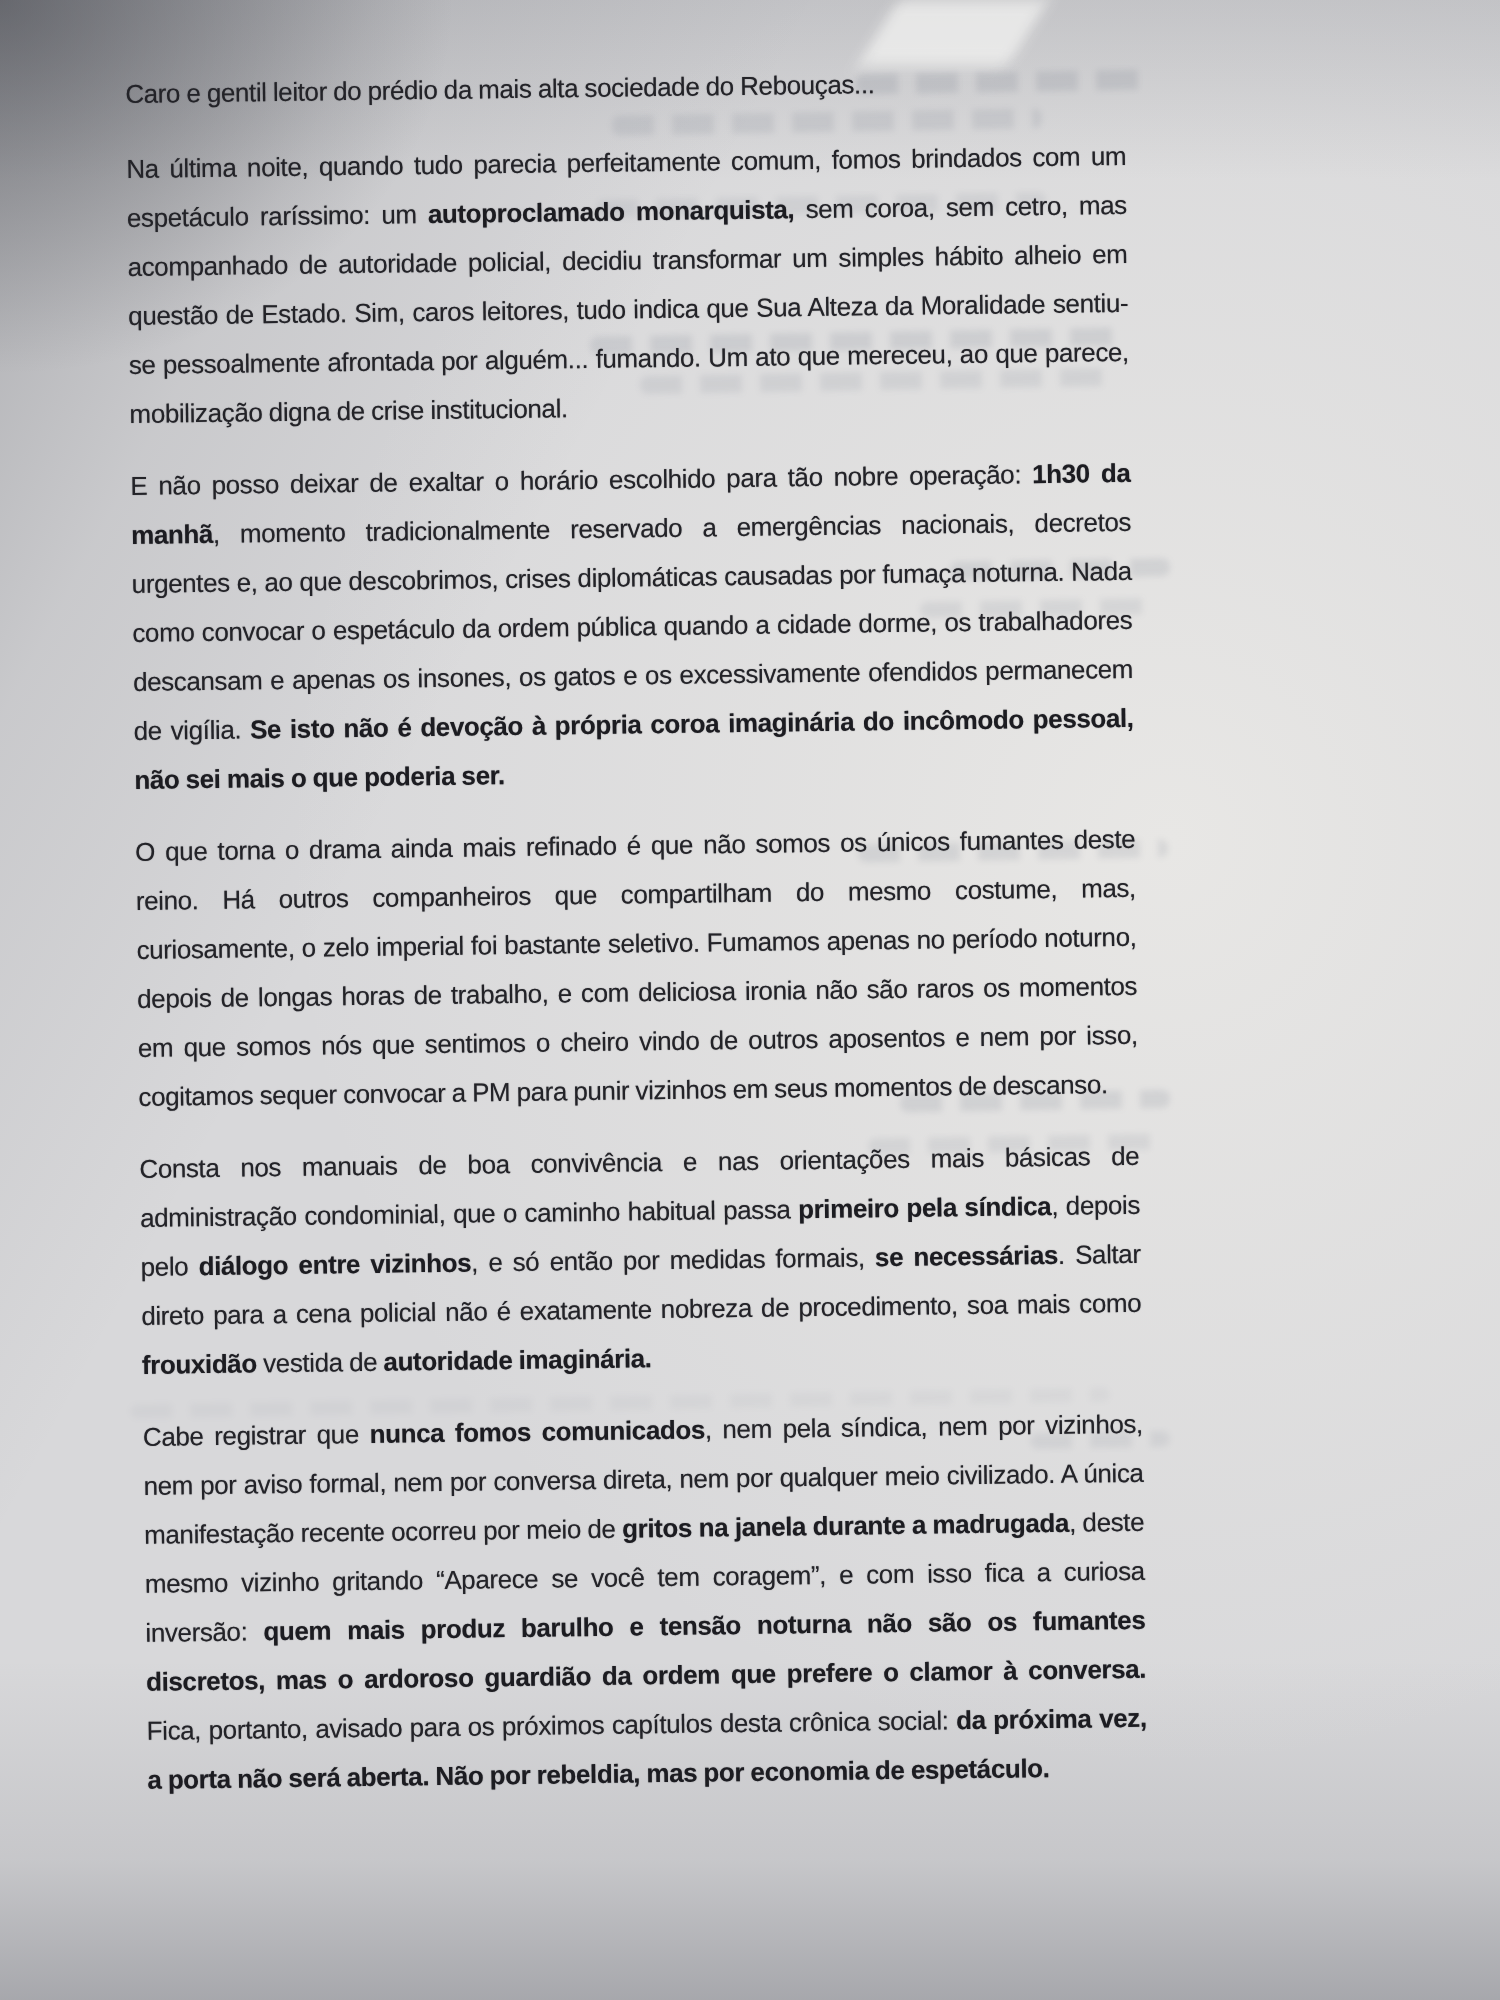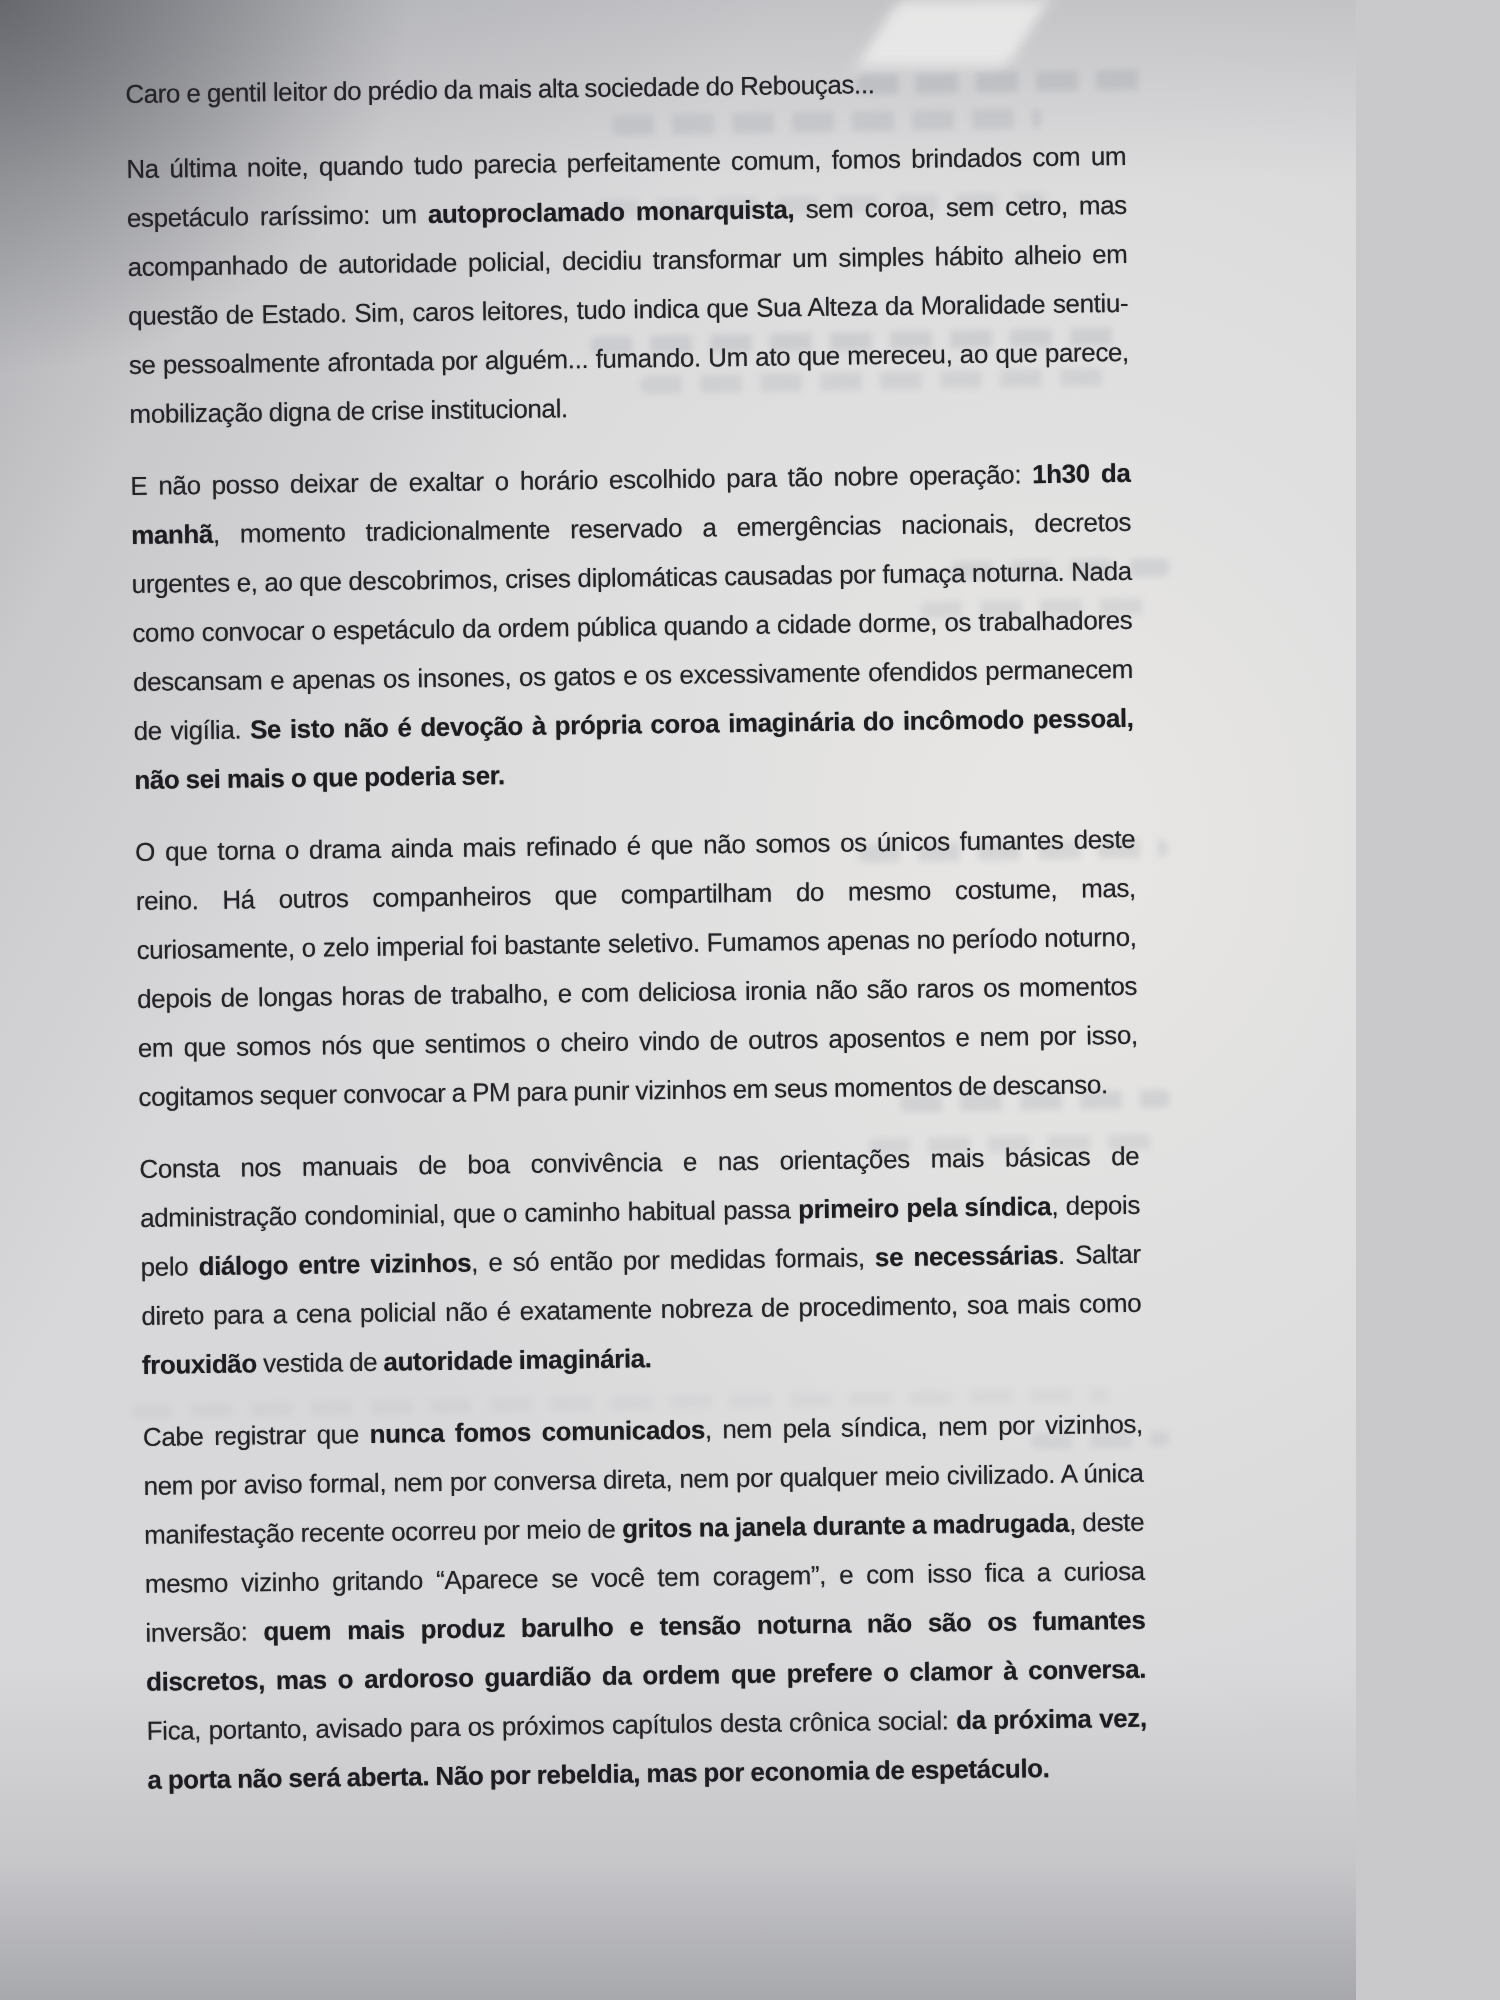--- a/index.html
+++ b/index.html
@@ -3,21 +3,21 @@
 <meta charset="utf-8">
 <style>
   html,body{margin:0;padding:0;}
   body{
     width:1500px;height:2000px;overflow:hidden;
     background:#c9c9cc;
     font-family:"Liberation Sans","DejaVu Sans",sans-serif;
   }
   
   .photo{
-    position:relative;width:1356px;height:2000px;overflow:hidden;
+    position:relative;width:1500px;height:2000px;overflow:hidden;
     background:
       radial-gradient(42% 26% at 0% 0%, rgba(52,54,61,.50) 0%, rgba(52,54,61,0) 72%),
       linear-gradient(118deg, rgba(70,72,80,.32) 0%, rgba(70,72,80,.10) 15%, rgba(70,72,80,0) 32%),
       linear-gradient(0deg, rgba(72,74,84,.34) 0%, rgba(72,74,84,.12) 7%, rgba(72,74,84,0) 17%),
       linear-gradient(180deg, rgba(108,110,118,.20) 0%, rgba(108,110,118,0) 9%),
       radial-gradient(95% 75% at 78% 42%, #e8e7e5 0%, rgba(232,231,229,0) 62%),
       #d8d8da;
   }
   
   .ghost{

